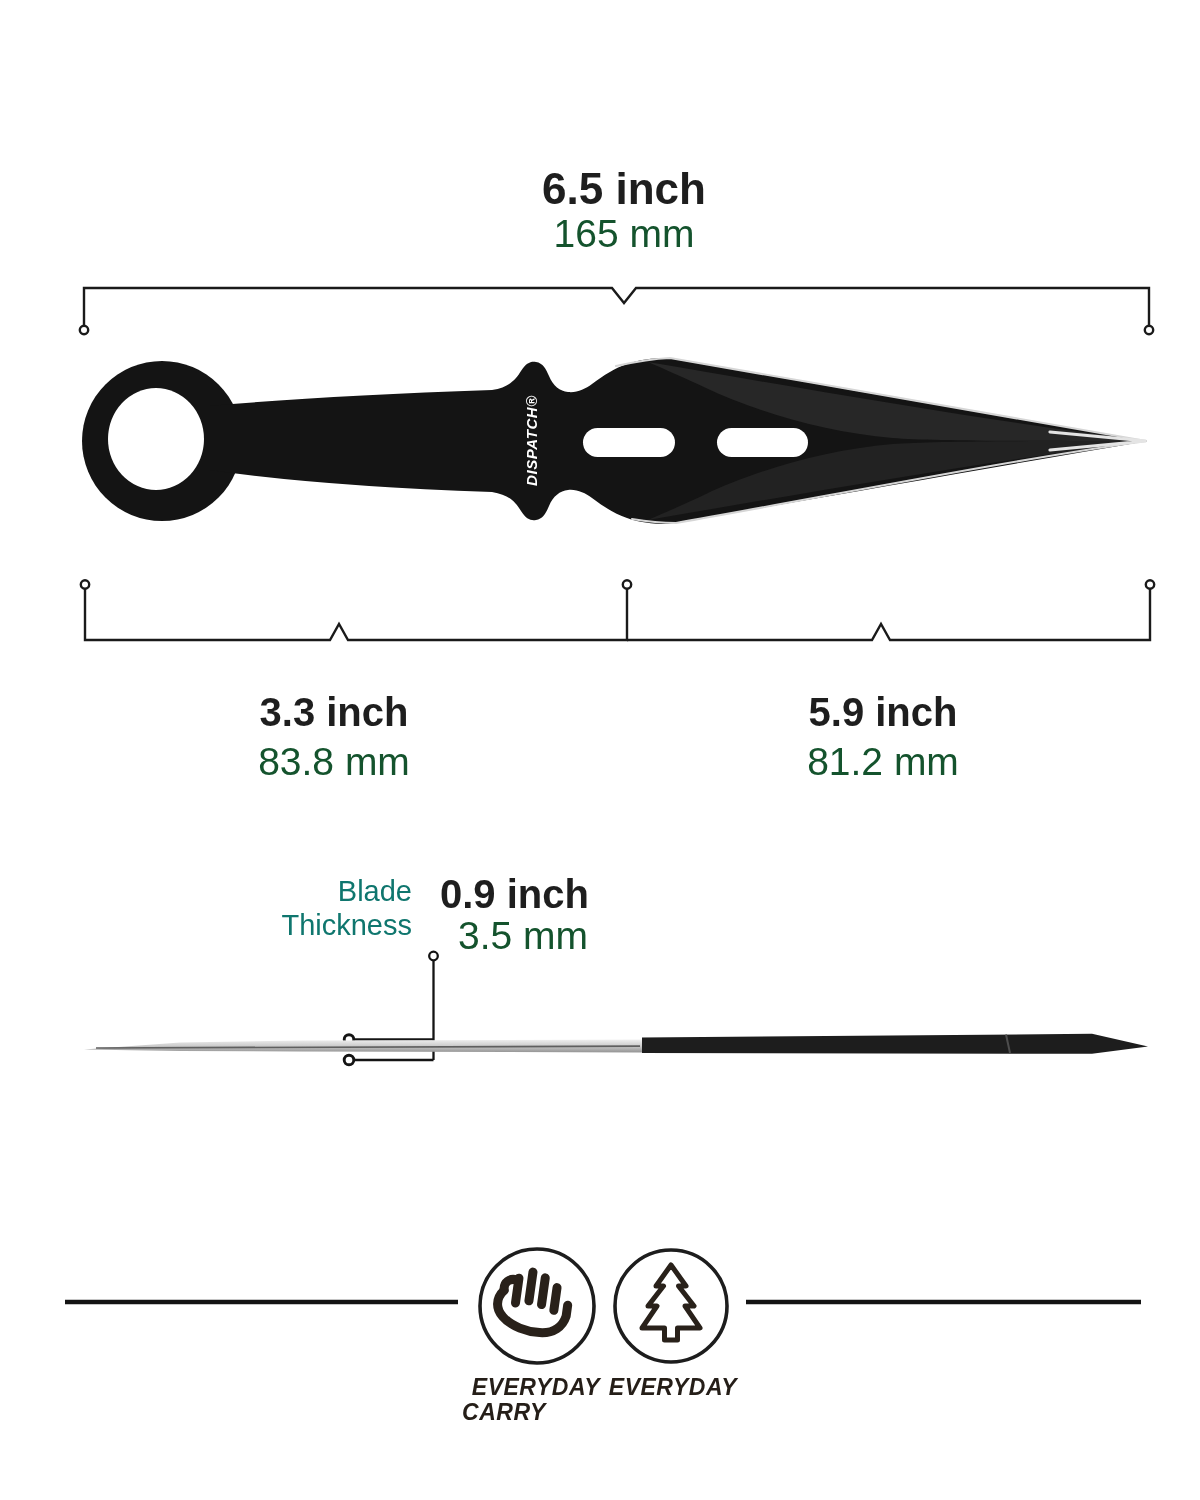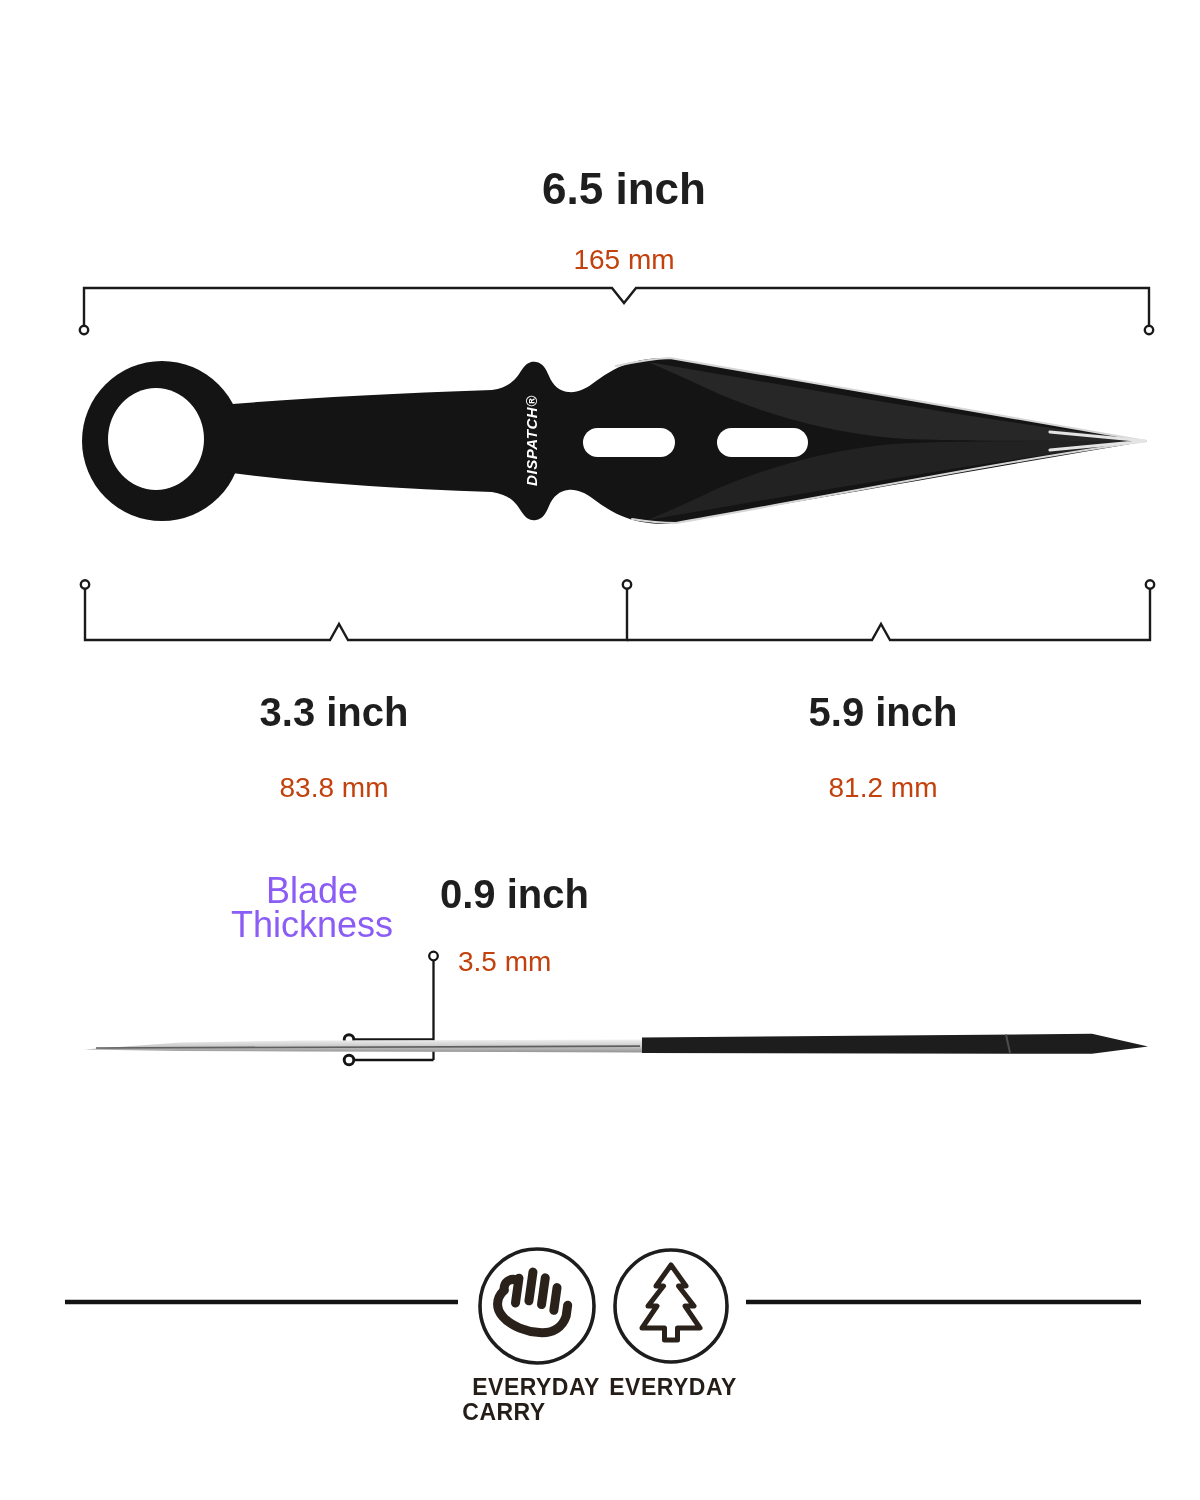--- a/index.html
+++ b/index.html
@@ -2,23 +2,23 @@
 <html><head>
 <meta charset="utf-8">
 <style>
   html,body{margin:0;padding:0;background:#fff;}
   .stage{position:relative;width:1200px;height:1500px;background:#ffffff;overflow:hidden;
          font-family:"Liberation Sans",sans-serif;color:#1f1f1f;}
   .abs{position:absolute;white-space:nowrap;}
   .ctr{transform:translateX(-50%);}
   .inch-big{font-size:44px;font-weight:bold;color:#1e1e1e;letter-spacing:0px;}
   .inch-mid{font-size:40px;font-weight:bold;color:#1e1e1e;}
-  .mm{font-size:28px;font-weight:normal;color:#c2410c;margin-top:32px;}
-  .thick-label{font-size:36px;line-height:34px;color:#8b5cf6;text-align:center;}
-  .feature-label{font-size:23px;font-weight:bold;letter-spacing:0.5px;color:#251e18;}
+  .mm{font-size:39px;font-weight:normal;color:#14532d;}
+  .thick-label{font-size:29px;line-height:34px;color:#0f766e;text-align:right;}
+  .feature-label{font-size:23px;font-weight:bold;letter-spacing:0.5px;color:#251e18;font-style:italic;}
   .brand-logo{position:absolute;left:476px;top:431px;width:110px;height:19px;
               transform:rotate(-90deg);color:#ffffff;font-weight:bold;font-style:italic;
               font-size:15px;letter-spacing:0.6px;text-align:center;line-height:19px;}
   svg{position:absolute;left:0;top:0;}
 </style>
 </head>
 <body>
 
 <div class="stage">
 

